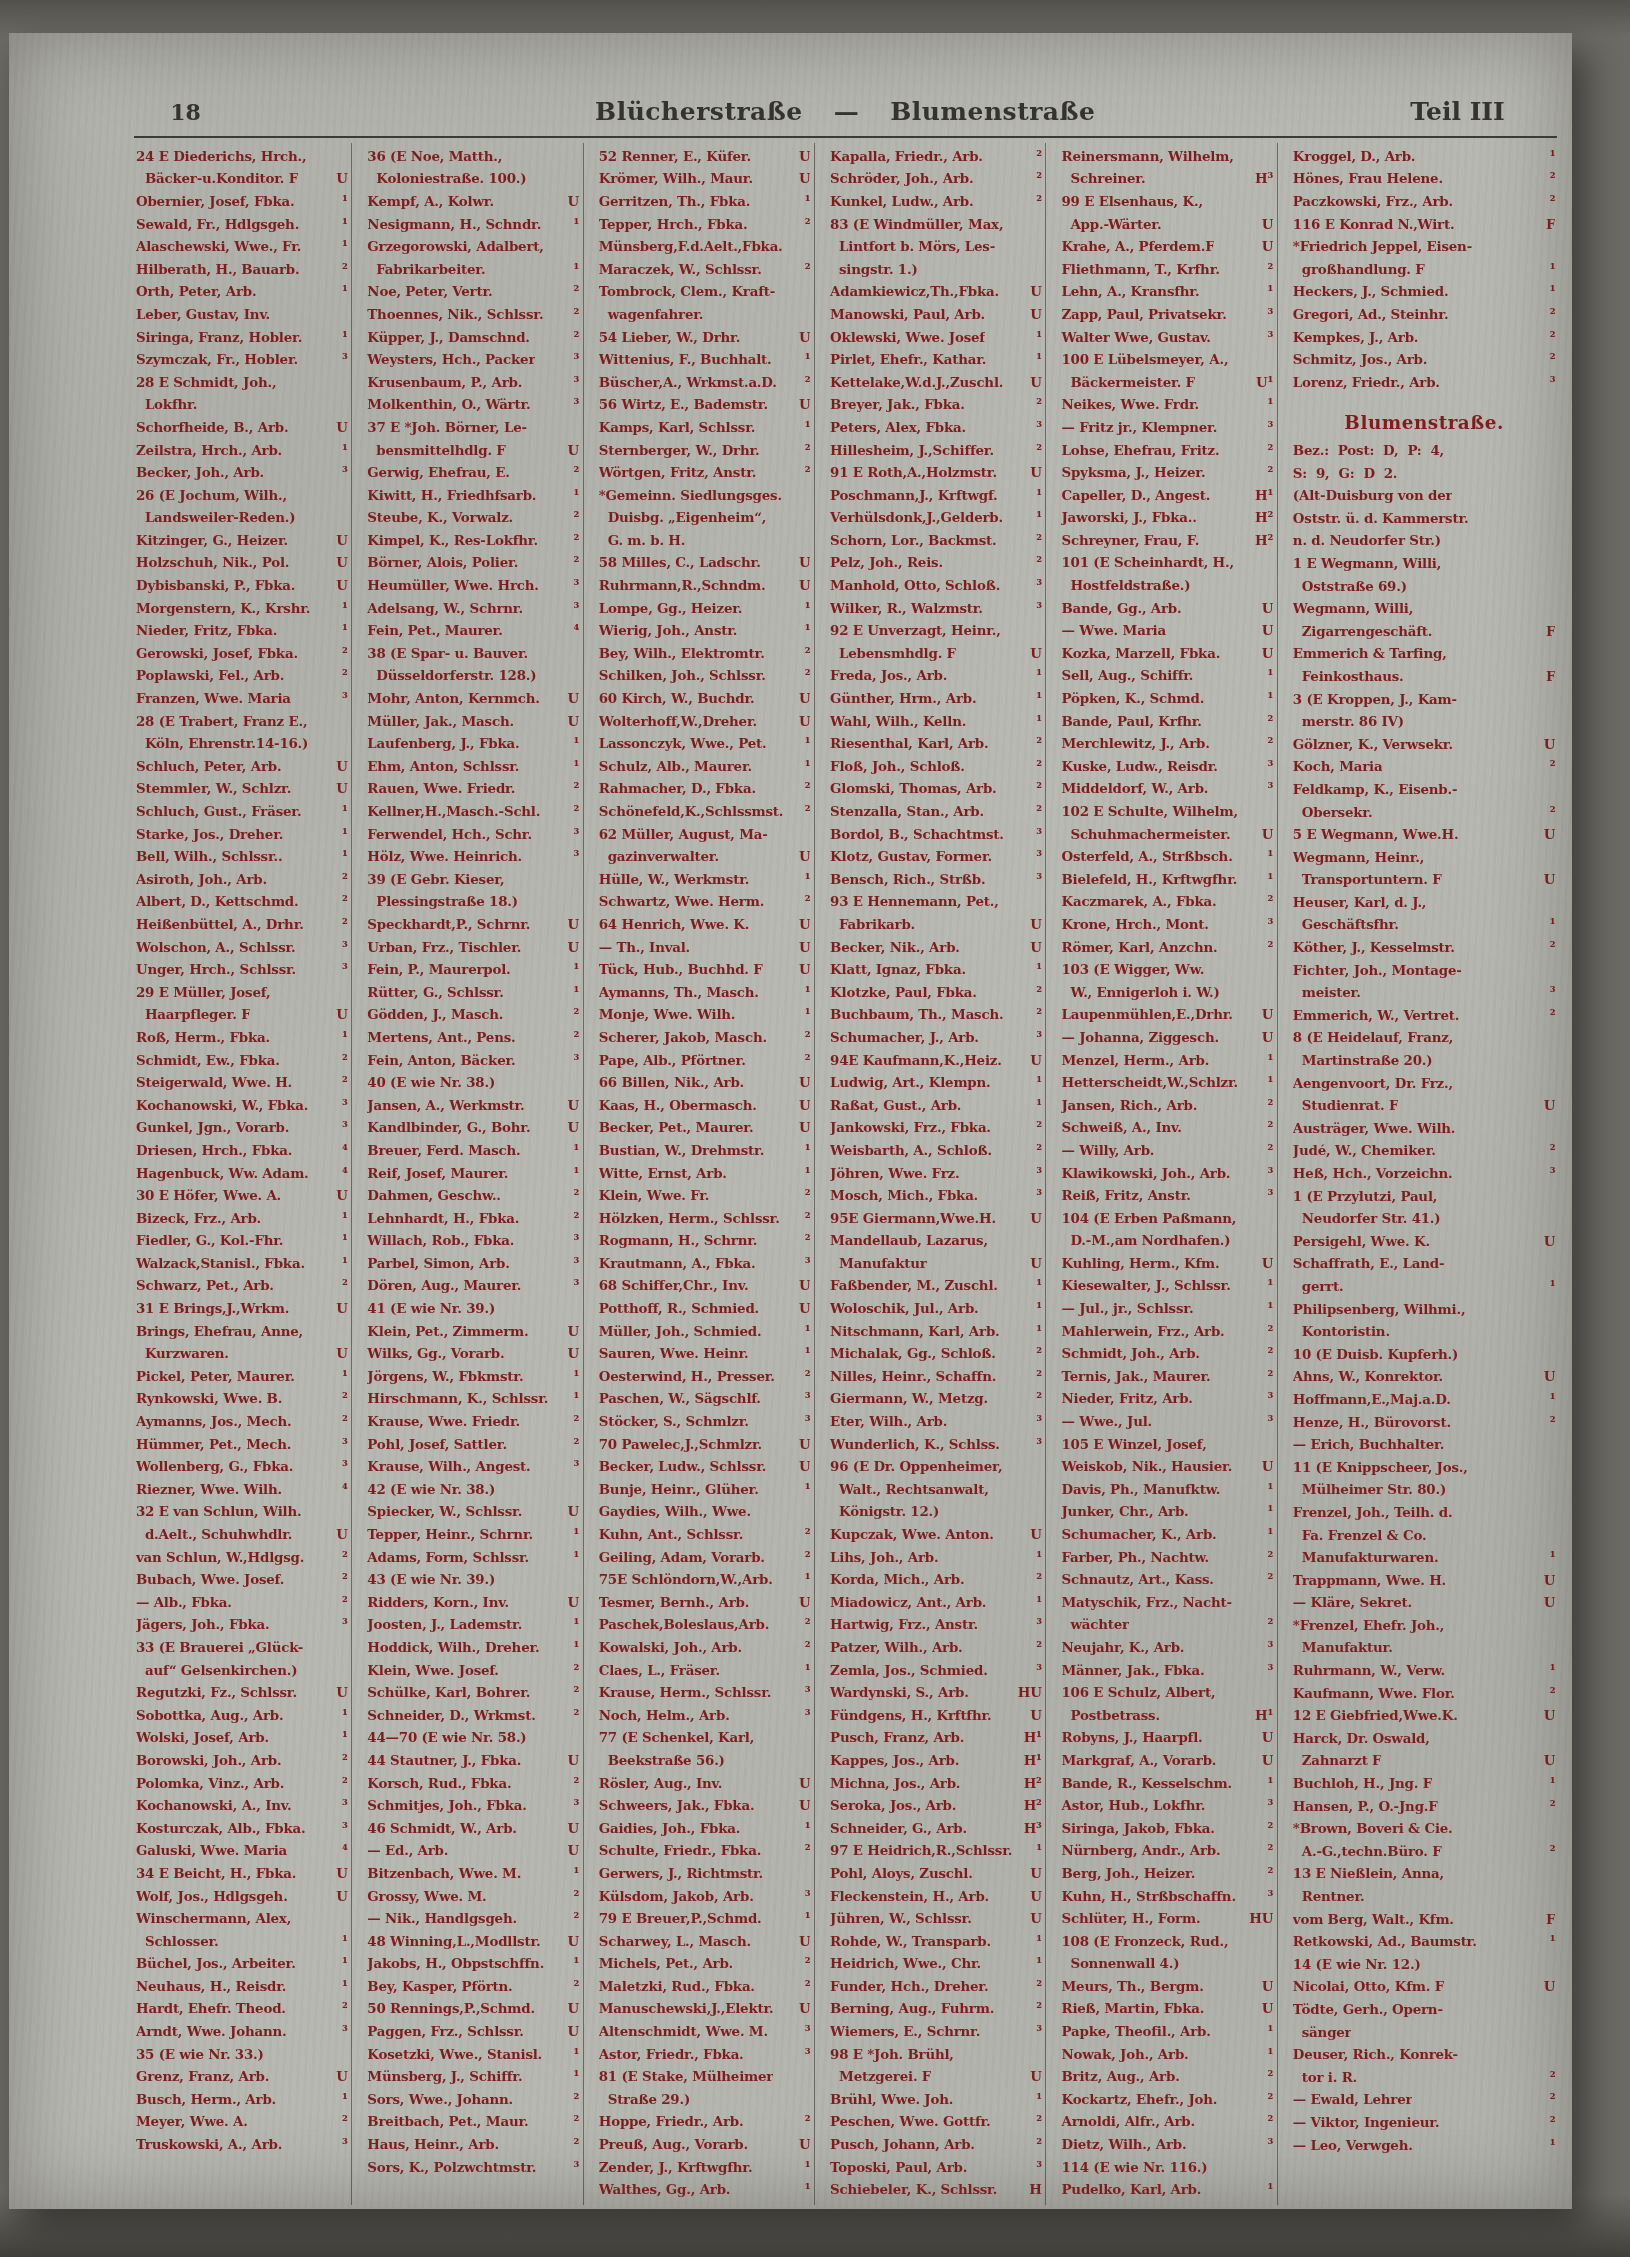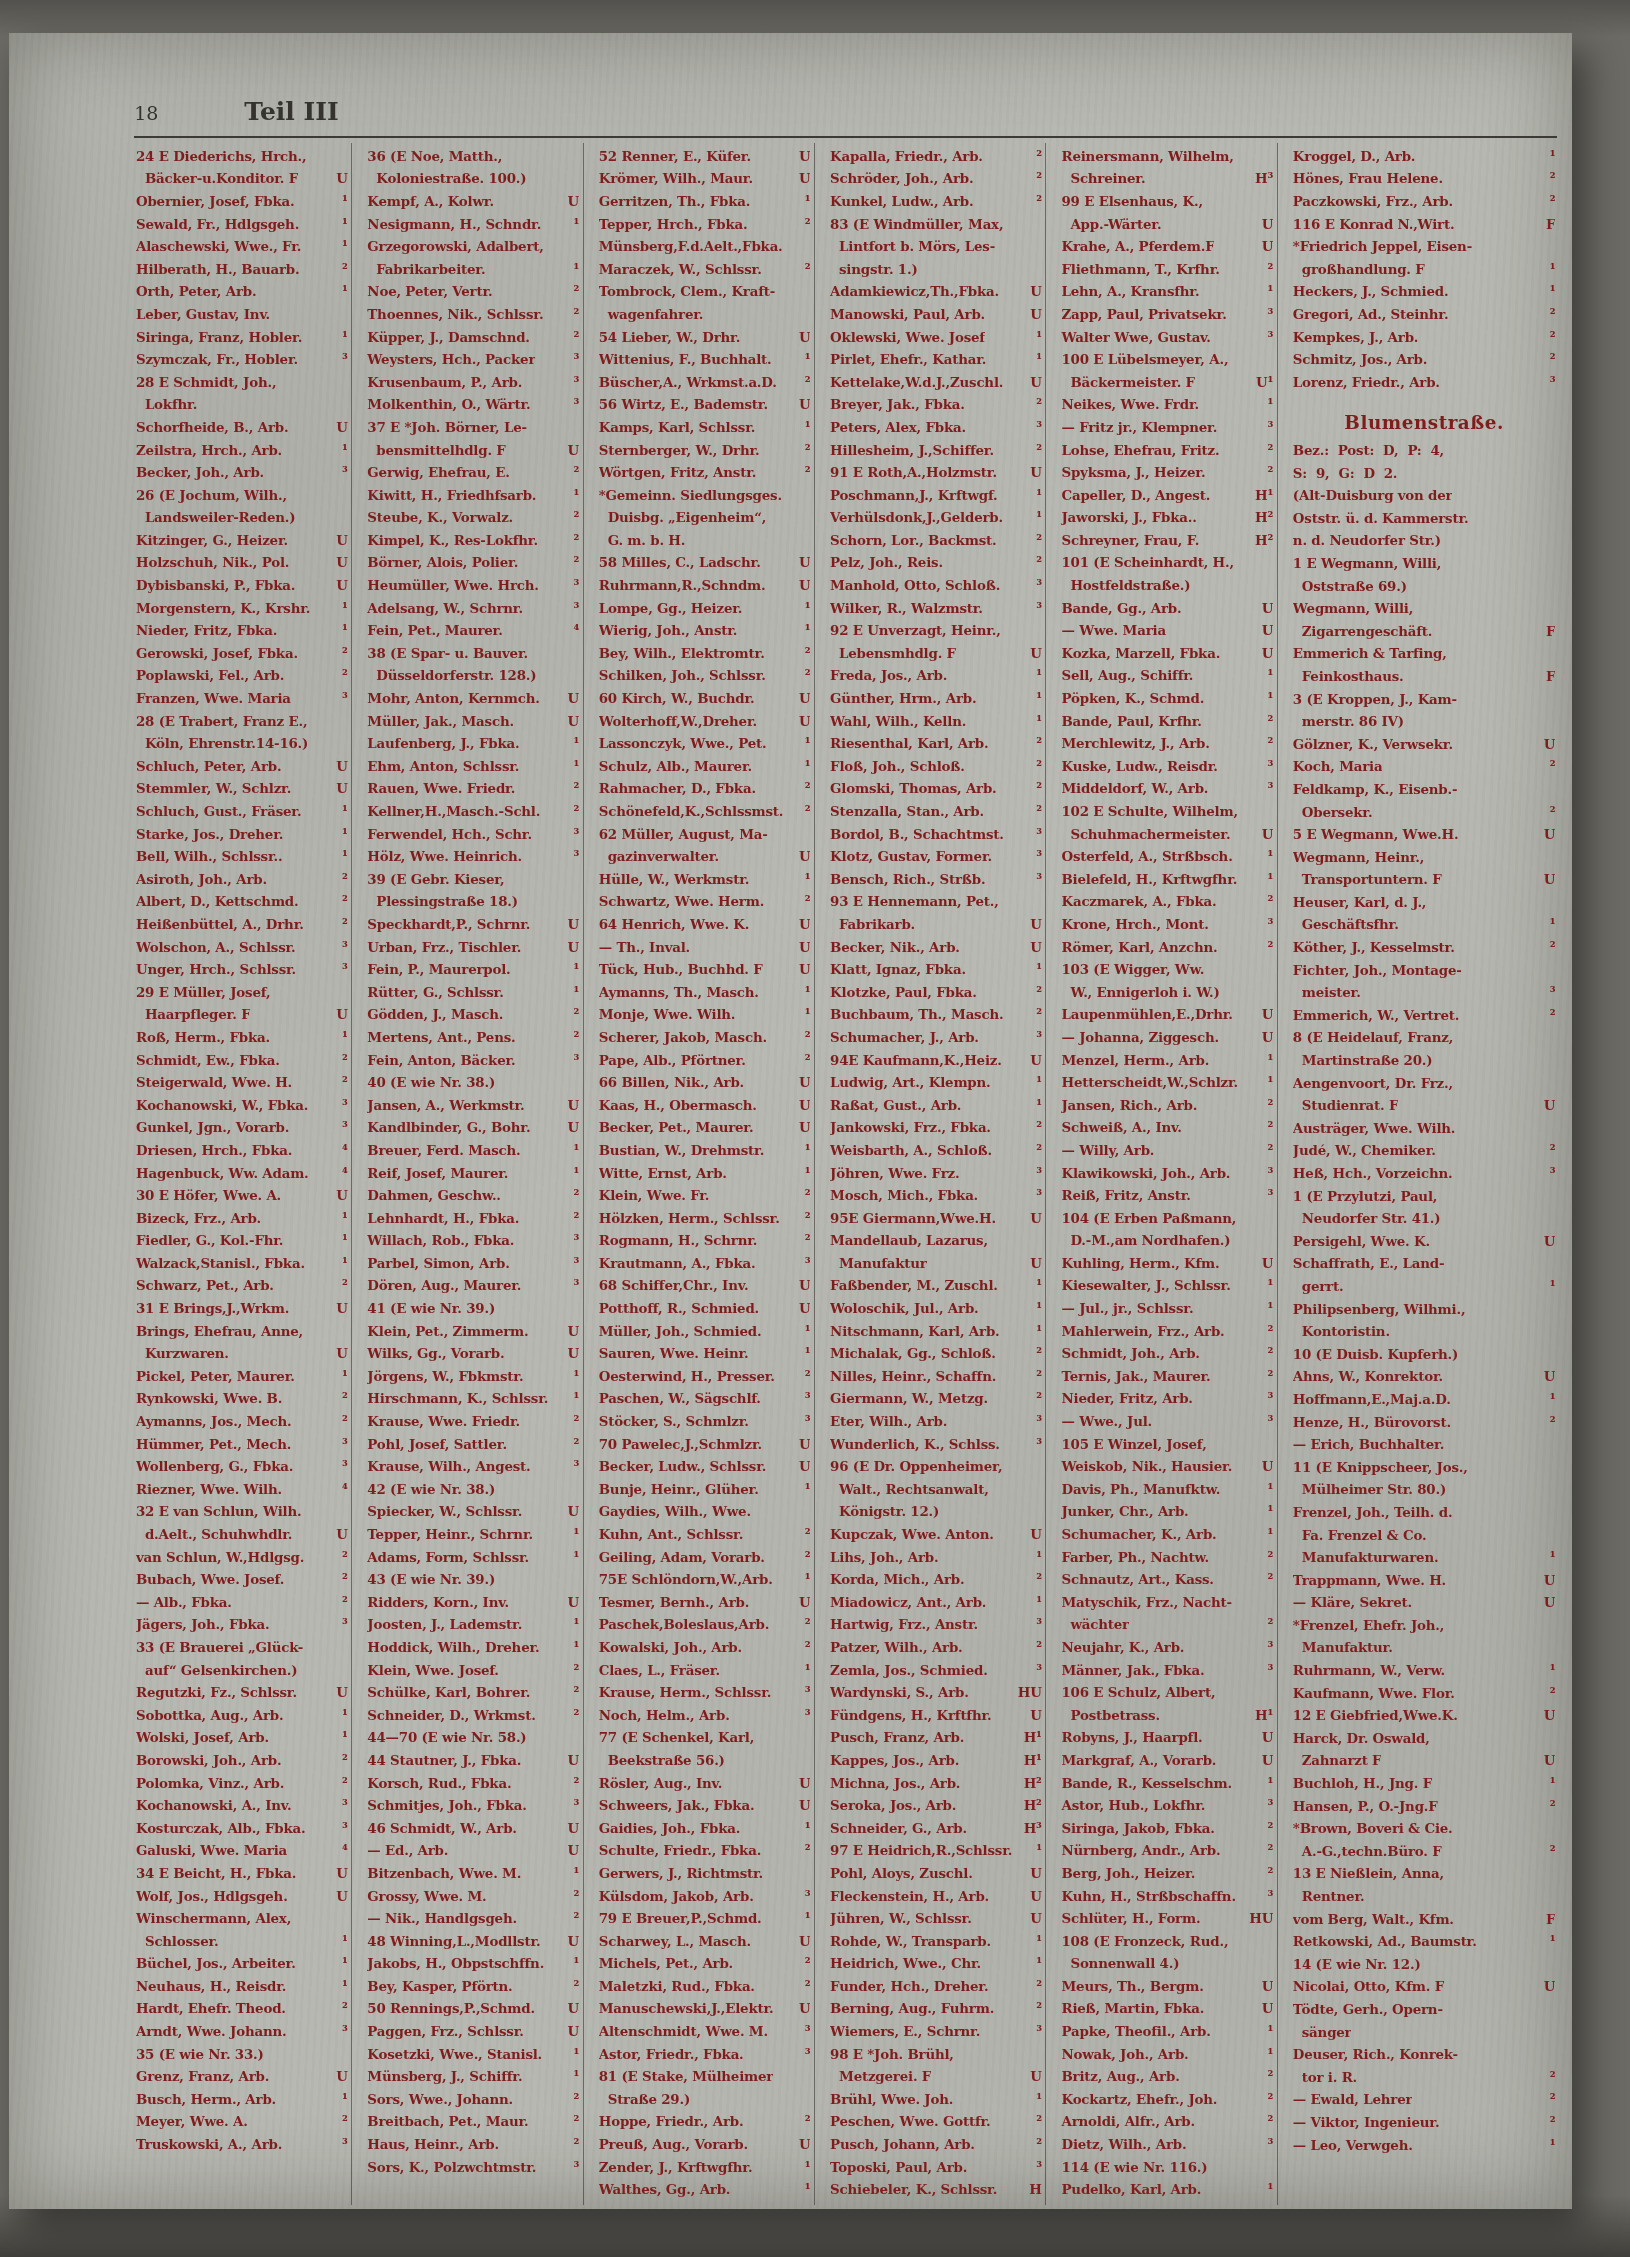--- a/index.html
+++ b/index.html
@@ -4,21 +4,21 @@
 <style>
   html,body{margin:0;padding:0;background:#3a3936;}
   .scan{position:relative;width:1631px;height:2257px;background:linear-gradient(180deg,#52514d 0,#6b6a64 37px,#6b6a64 2195px,#403f3b 100%);overflow:hidden;font-family:"DejaVu Serif",serif;}
   .paper{position:absolute;left:9.2px;top:33px;right:59px;bottom:48px;background:#b7b8b1;box-shadow:inset 0 0 83px rgba(40,38,30,.35), 13px 16.5px 35px rgba(0,0,0,.45);}
   .paper::before{content:'';position:absolute;inset:0;pointer-events:none;
     background:radial-gradient(circle at 15% 20%,rgba(0,0,0,.05),transparent 42%),
                radial-gradient(circle at 85% 75%,rgba(0,0,0,.06),transparent 45%),
                radial-gradient(circle at 55% 45%,rgba(255,255,255,.05),transparent 50%),
                repeating-linear-gradient(93deg,rgba(0,0,0,.022) 0 2.8px,transparent 2.8px 7.3px);}
   .hdr{position:absolute;top:64px;left:125px;right:14.7px;height:33px;display:flex;align-items:baseline;color:#34332e;}
-  .pgnum{font-size:19px;font-weight:normal;width:110px;}
+  .pgnum{font-size:22px;font-weight:bold;width:110px;margin-left:36px;}
   .htitle{flex:1;text-align:center;font-size:25px;font-weight:bold;letter-spacing:0.5px;}
   .htitle .dash{padding:0 31px;}
   .hpart{width:147px;text-align:left;font-size:25px;font-weight:bold;}
   .hrule{position:absolute;top:103px;left:125px;right:14.7px;border-bottom:2.8px solid #3b3a35;}
   .columns{position:absolute;top:110px;left:125px;right:13px;bottom:3.7px;display:flex;}
   .col{flex:1;min-width:0;padding:1.8px 3.7px 0 1.8px;color:#7f1d1d;}
   .col + .col{border-left:1.8px solid rgba(45,44,40,.55);padding-left:15px;}
   .col-6{flex:1.24;}
   .ln{display:flex;justify-content:space-between;align-items:baseline;height:22.6px;line-height:22.6px;
       font-size:13.4px;font-weight:bold;letter-spacing:-0.2px;overflow:hidden;}
@@ -29,20 +29,21 @@
   .ln.ctr{}
   .ln.blank{height:14.7px;}
 </style>
 </head>
 <body>
 
 <div class="scan">
   <div class="paper">
     <div class="hdr">
       <span class="pgnum">18</span>
+      <span class="htitle"><span>Blücherstraße</span><span class="dash">—</span><span>Blumenstraße</span></span>
       <span class="hpart">Teil III</span>
     </div>
     <div class="hrule"></div>
     <div class="columns">
       <section class="col col-1">
           <div class="ln">
             <span class="t"><b>24 E</b> Diederichs, Hrch.,</span>
           </div>
           <div class="ln">
             <span class="t">  Bäcker-u.Konditor. F</span>

